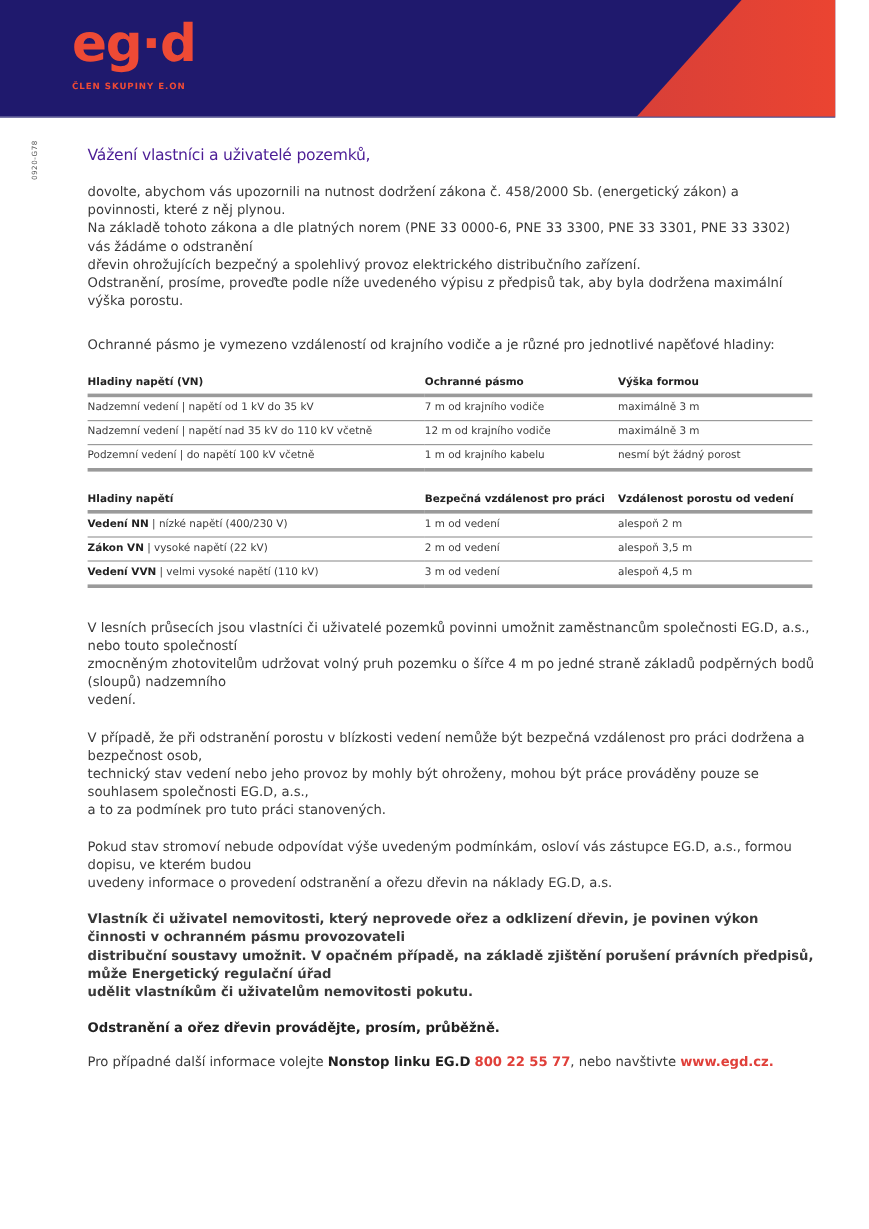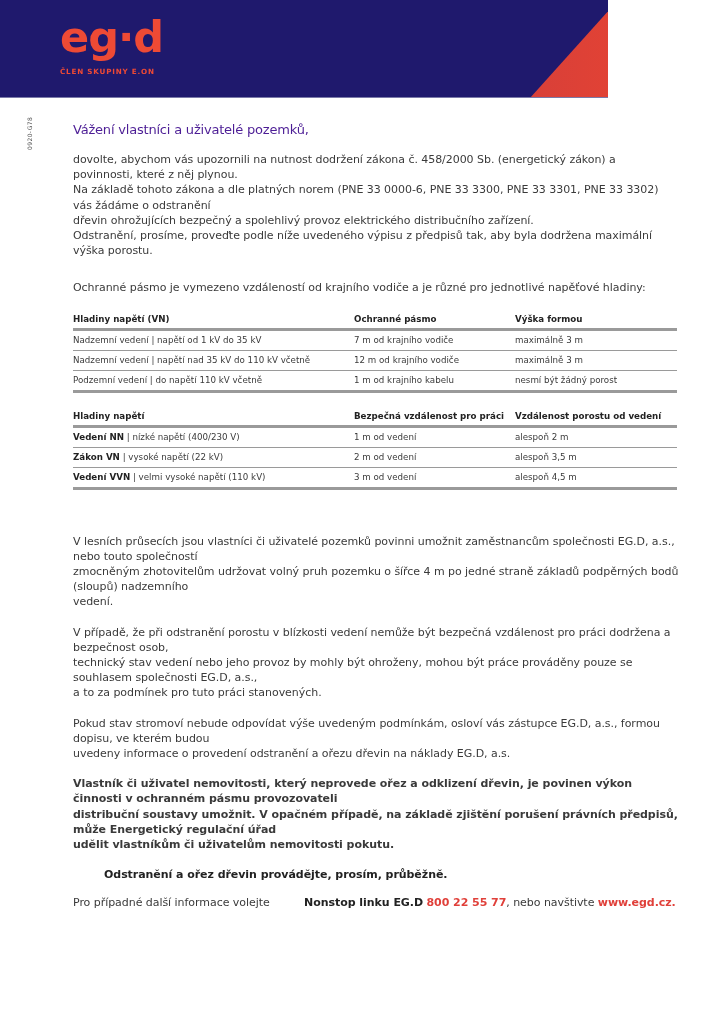--- a/index.html
+++ b/index.html
@@ -1,20 +1,20 @@
 <!DOCTYPE html>
 <html><head>
 <meta charset="utf-8">
 <style>
   * { box-sizing: border-box; margin: 0; padding: 0; }
   html, body { width: 724px; height: 1024px; background: #ffffff; }
   body { position: relative; overflow: hidden; font-family: "DejaVu Sans", "Liberation Sans", sans-serif; color: #3a3a3a; }
 
   .header {
-    position: absolute; left: 0; top: 0; width: 608px; height: 98px;
+    position: absolute; left: 0; top: 0; width: 696px; height: 98px;
     background: #1f196d; overflow: hidden;
     border-bottom: 1px solid #7a7aa8;
   }
   .header-gradient {
     position: absolute; left: 0; top: 0; width: 724px; height: 98px;
     background: linear-gradient(90deg, #8e3256 0%, #c93c3e 55%, #ee4530 100%);
     clip-path: polygon(618px 0, 724px 0, 724px 98px, 530px 98px);
   }
   .logo {
     position: absolute; left: 60px; top: 16px;
@@ -36,21 +36,21 @@
   }
 
   .content { position: absolute; left: 73px; top: 118px; width: 606px; }
   .title {
     font-size: 13px; font-weight: normal; color: #4c1d95; letter-spacing: -0.2px;
     line-height: 24px;
   }
   .p {
     font-size: 11px; line-height: 15.2px; color: #3a3a3a; letter-spacing: -0.05px;
   }
-  .p b { color: #222; margin-left: 31px; }
+  .p b { color: #222; }
   .red { color: #e0403a; font-weight: bold; }
 
   .intro { margin-top: 10px; }
 
   .table { width: 604px; margin-top: 14px; border-collapse: collapse; font-size: 8.7px; }
   .table th {
     text-align: left; font-weight: bold; color: #222; padding: 0 0 4px 0; height: 20px;
     border-bottom: 3px solid #9a9a9a; vertical-align: bottom;
   }
   .table td {
@@ -99,21 +99,21 @@
         <td>Nadzemní vedení  |  napětí od 1 kV do 35 kV</td>
         <td>7 m od krajního vodiče</td>
         <td>maximálně 3 m</td>
       </tr>
       <tr>
         <td>Nadzemní vedení  |  napětí nad 35 kV do 110 kV včetně</td>
         <td>12 m od krajního vodiče</td>
         <td>maximálně 3 m</td>
       </tr>
       <tr>
-        <td>Podzemní vedení  |  do napětí 110 kV včetně</td>
+        <td>Podzemní vedení  |  do napětí 100 kV včetně</td>
         <td>1 m od krajního kabelu</td>
         <td>nesmí být žádný porost</td>
       </tr>
     </tbody>
   </table>
 
   <table class="table">
     <thead>
       <tr>
         <th class="col1">Hladiny napětí</th>
@@ -133,21 +133,21 @@
         <td>alespoň 3,5 m</td>
       </tr>
       <tr>
         <td><b>Vedení VVN</b><span> | velmi vysoké napětí (110 kV)</span></td>
         <td>3 m od vedení</td>
         <td>alespoň 4,5 m</td>
       </tr>
     </tbody>
   </table>
 
-  <div class="p" style="margin-top:44px;">
+  <div class="p" style="margin-top:26px;">
     <div>V lesních průsecích jsou vlastníci či uživatelé pozemků povinni umožnit zaměstnancům společnosti EG.D, a.s., nebo touto společností</div>
     <div>zmocněným zhotovitelům udržovat volný pruh pozemku o šířce 4 m po jedné straně základů podpěrných bodů (sloupů) nadzemního</div>
     <div>vedení.</div>
   </div>
 
   <div class="p" style="margin-top:15px;">
     <div>V případě, že při odstranění porostu v blízkosti vedení  nemůže být bezpečná vzdálenost pro práci dodržena a bezpečnost osob,</div>
     <div>technický stav vedení nebo jeho provoz by mohly být ohroženy, mohou být práce prováděny pouze se souhlasem společnosti EG.D, a.s.,</div>
     <div>a to za podmínek pro tuto práci stanovených.</div>
   </div>

